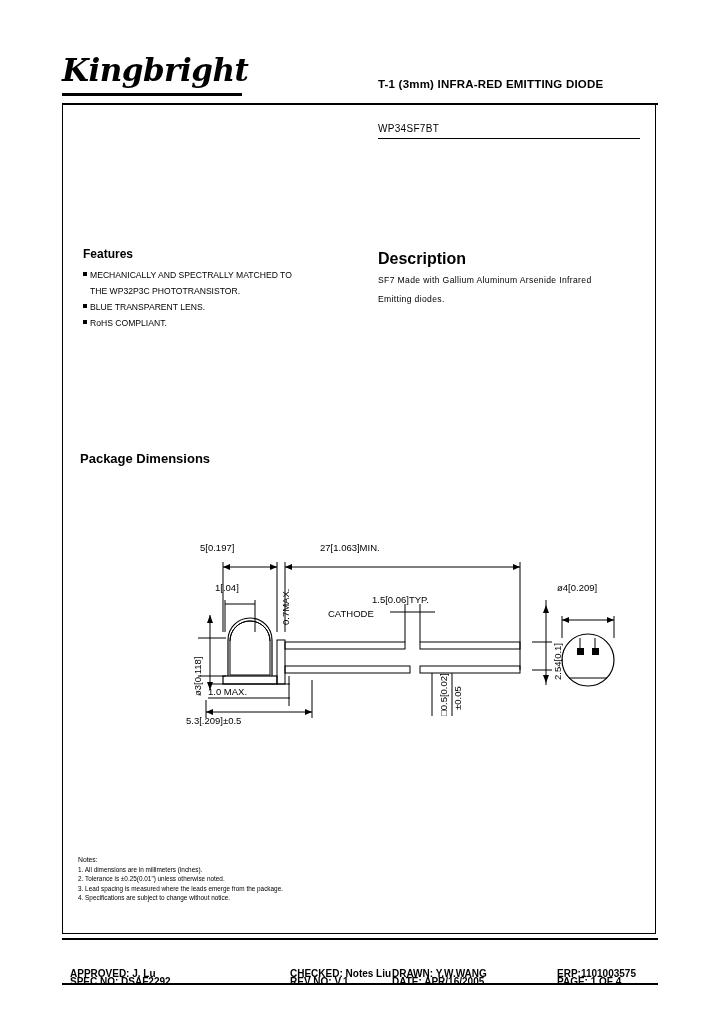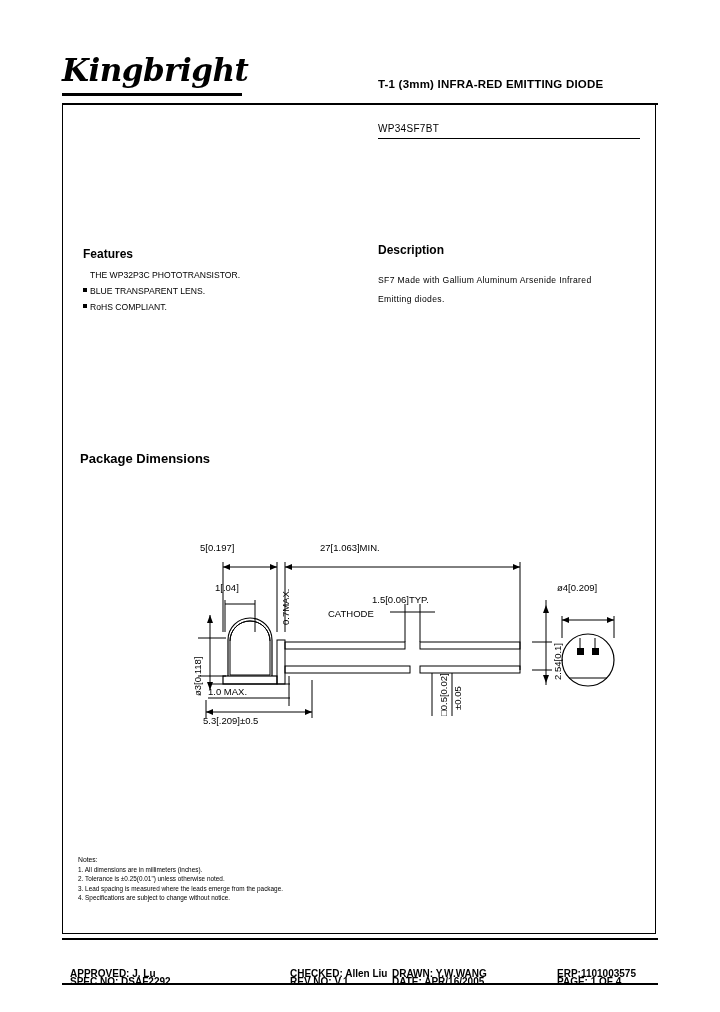--- a/index.html
+++ b/index.html
@@ -110,22 +110,22 @@
     height: 3.5px;
     background: #000;
   }
   .features-list .cont {
     padding-left: 7px;
   }
   
   .description-title {
     position: absolute;
     left: 378px;
-    top: 243px;
-    font-size: 12px;
+    top: 250px;
+    font-size: 16px;
     font-weight: bold;
   }
   .description-text {
     position: absolute;
     left: 378px;
     top: 271px;
     width: 270px;
     font-size: 8.6px;
     line-height: 19px;
     letter-spacing: 0.35px;
@@ -215,20 +215,21 @@
   <div class="header-title">T-1 (3mm)  INFRA-RED EMITTING DIODE</div>
   <div class="header-line"></div>
 
   <div class="main-box"></div>
 
   <div class="part-number">WP34SF7BT</div>
   <div class="part-rule"></div>
 
   <div class="features-title">Features</div>
   <div class="features-list">
+    <div class="item">MECHANICALLY AND SPECTRALLY MATCHED TO</div>
     <div class="cont">THE  WP32P3C PHOTOTRANSISTOR.</div>
     <div class="item">BLUE TRANSPARENT LENS.</div>
     <div class="item">RoHS COMPLIANT.</div>
   </div>
 
   <div class="description-title">Description</div>
   <div class="description-text">
     <div>SF7 Made with Gallium Aluminum Arsenide Infrared</div>
     <div>Emitting diodes.</div>
   </div>
@@ -324,40 +325,40 @@
     
     <div class="dim-label" style="left:120px; top:22px;">5[0.197]</div>
     <div class="dim-label" style="left:240px; top:22px;">27[1.063]MIN.</div>
     <div class="dim-label" style="left:135px; top:62px;">1[.04]</div>
     <div class="dim-label vert" style="left:200px; top:105px;">0.7MAX.</div>
     <div class="dim-label" style="left:292px; top:62px;margin-top:12px;">1.5[0.06]TYP.</div>
     <div class="dim-label" style="left:248px; top:88px;">CATHODE</div>
     <div class="dim-label vert" style="left:112px; top:176px;">ø3[0.118]</div>
     <div class="dim-label" style="left:477px; top:62px;">ø4[0.209]</div>
     <div class="dim-label" style="left:128px; top:166px;">1.0  MAX.</div>
-    <div class="dim-label" style="left:123px; top:195px;">5.3[.209]±0.5</div>
+    <div class="dim-label" style="left:106px; top:195px;">5.3[.209]±0.5</div>
     <div class="dim-label vert" style="left:472px; top:160px;">2.54[0.1]</div>
     <div class="dim-label vert" style="left:358px; top:196px;">□0.5[0.02]</div>
     <div class="dim-label vert" style="left:372px; top:190px;">±0.05</div>
   </div>
 
   <div class="notes">
     <div class="notes-head">Notes:</div>
     <div>1. All dimensions are in millimeters (inches).</div>
     <div>2. Tolerance is ±0.25(0.01") unless otherwise noted.</div>
     <div>3. Lead spacing is measured where the leads emerge from the package.</div>
     <div>4. Specifications are subject to change without notice.</div>
   </div>
 
   <div class="footer-line-top"></div>
   <div class="footer">
     <div class="cell c1 r1">SPEC NO: DSAF2292</div>
     <div class="cell c1 r2">APPROVED: J. Lu</div>
     <div class="cell c2 r1">REV NO: V.1</div>
-    <div class="cell c2 r2">CHECKED: Allen Liu</div>
+    <div class="cell c2 r2">CHECKED: Notes Liu</div>
     <div class="cell c3 r1">DATE: APR/16/2005</div>
     <div class="cell c3 r2">DRAWN: Y.W.WANG</div>
     <div class="cell c4 r1">PAGE:  1 OF 4</div>
     <div class="cell c4 r2">ERP:1101003575</div>
   </div>
   <div class="footer-line-bottom"></div>
 
 </div>
 
 </body></html>

